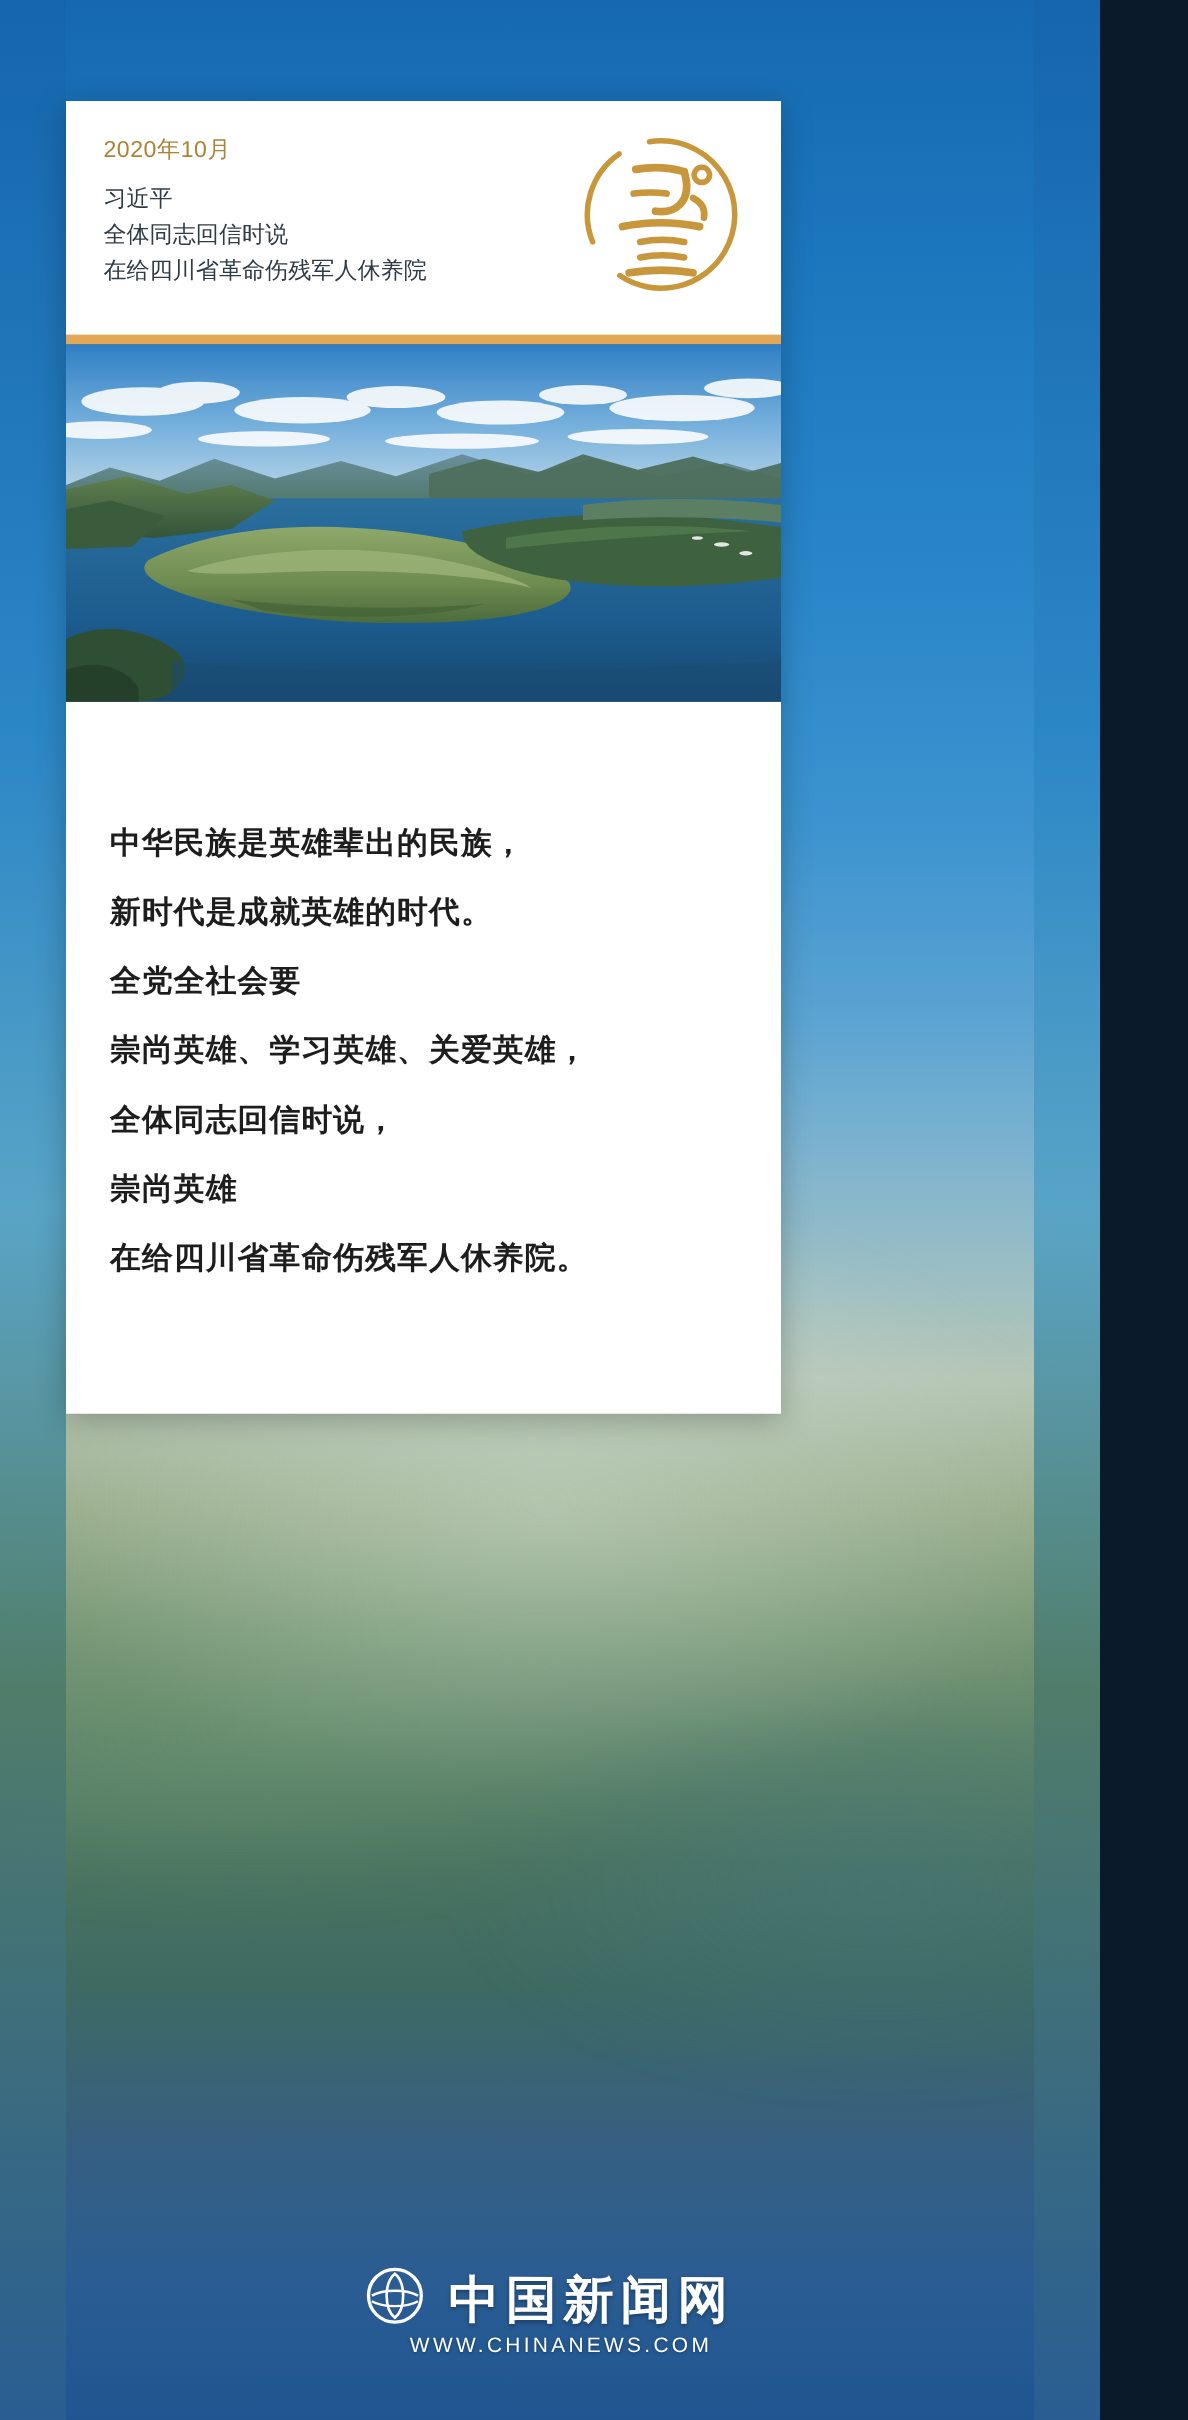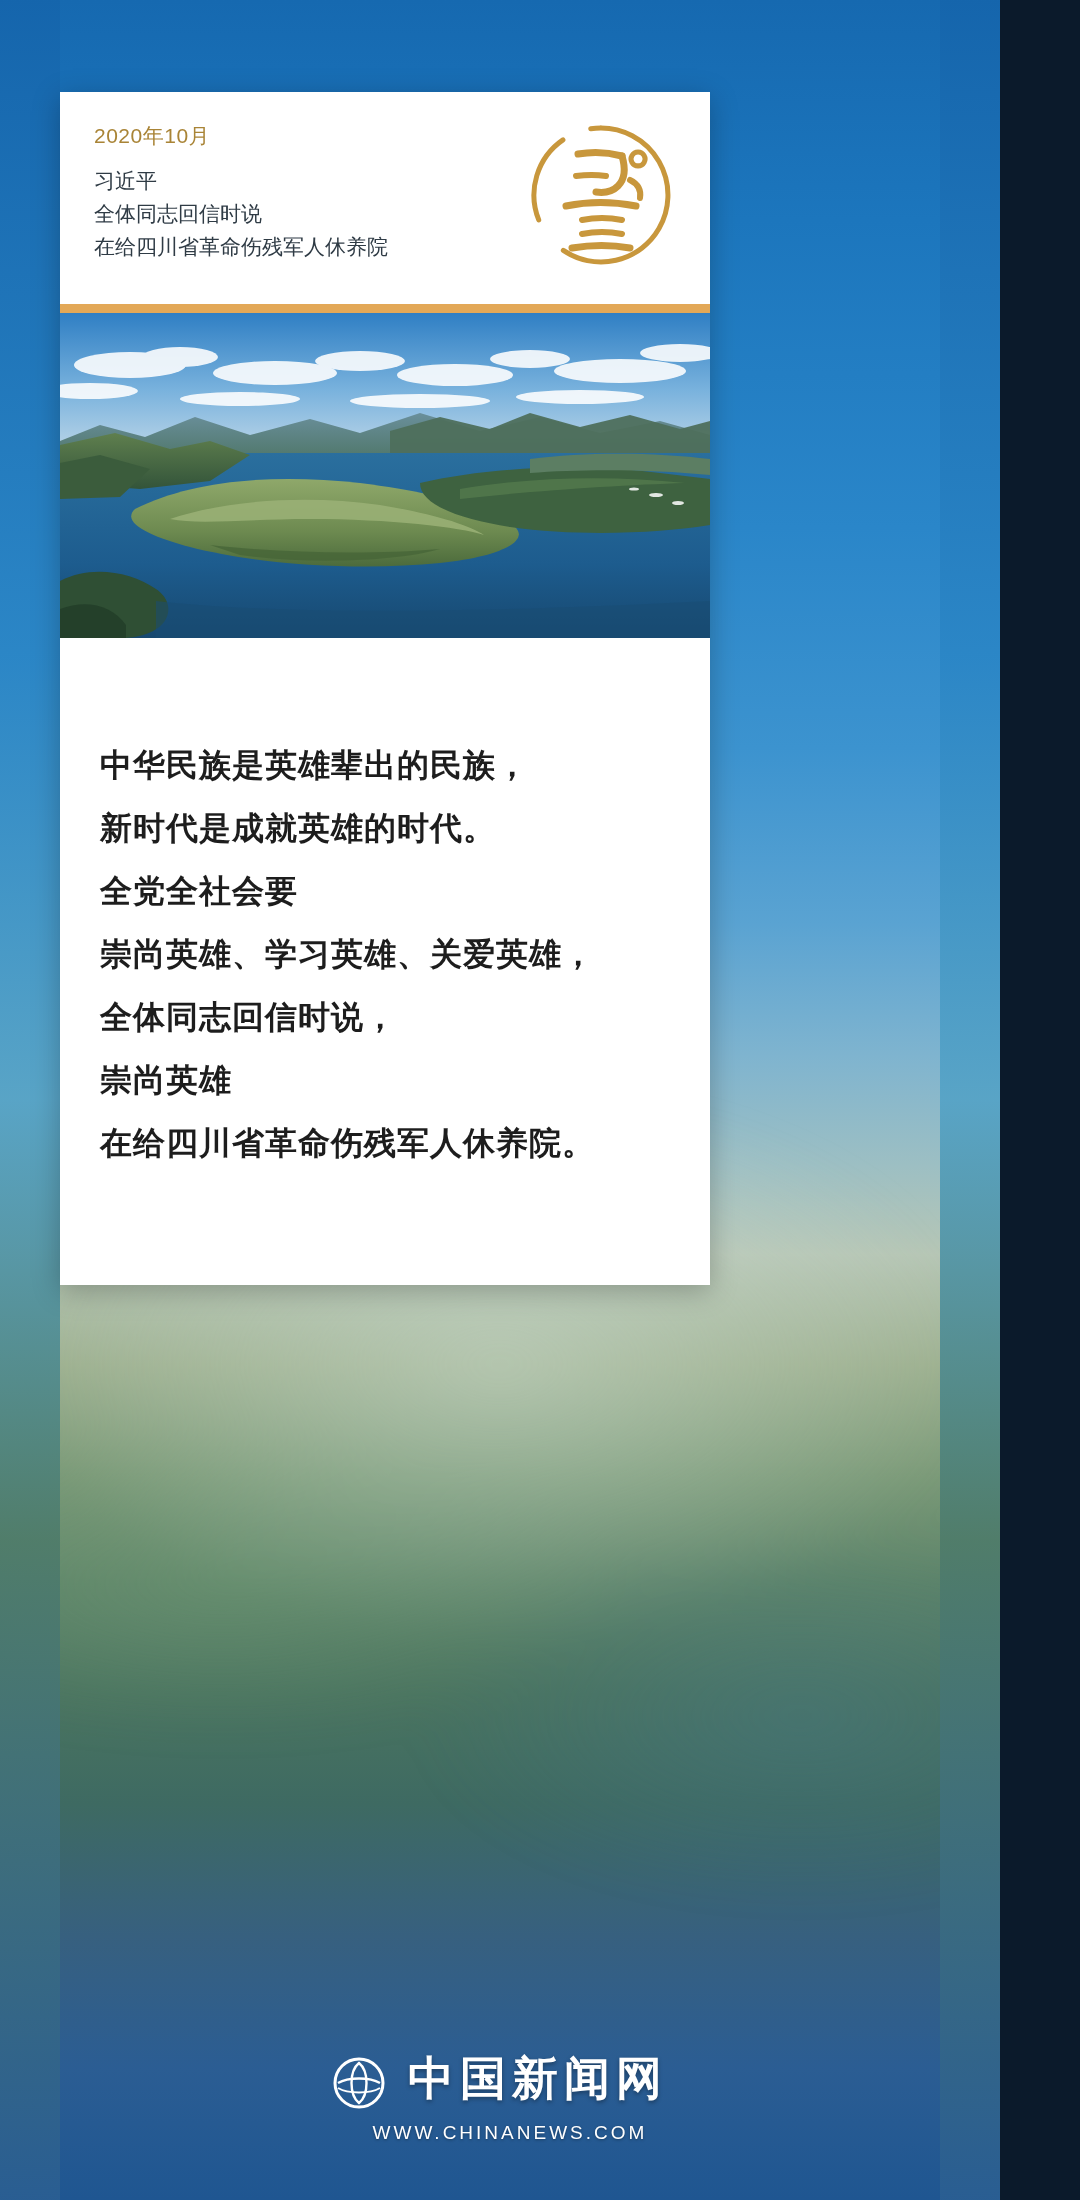--- a/index.html
+++ b/index.html
@@ -116,59 +116,58 @@
     background: #2a4f6d;
   }
   .photo svg { display: block; width: 650px; height: 325px; }
 
   
   .quote {
     padding: 96px 0 110px 0;
     background: #ffffff;
   }
   .quote-line {
-    font-size: 32px;
+    font-size: 28px;
     line-height: 63px;
     color: #1d1d1d;
     font-weight: 700;
     padding-left: 40px;
     white-space: nowrap;
     letter-spacing: 1px;
   }
 
   
   .footer {
     position: absolute;
     left: 0;
     right: 0;
     bottom: 56px;
     text-align: center;
   }
   .footer-logo-row {
     display: flex;
-    align-items: flex-end;
+    align-items: flex-start;
     justify-content: center;
     gap: 22px;
   }
   .footer-mark {
     width: 54px;
     height: 54px;
     position: relative;
   }
   .footer-mark svg { display:block; }
   .footer-name {
     font-family: "Liberation Serif", serif;
     font-size: 46px;
     font-weight: 700;
     color: #ffffff;
     letter-spacing: 6px;
     text-shadow: 0 2px 4px rgba(0,0,0,.35);
   }
   .footer-url {
-    margin-top: 12px;
     font-size: 19px;
     letter-spacing: 3px;
     color: #ffffff;
     font-family: "Liberation Sans", sans-serif;
     text-shadow: 0 1px 3px rgba(0,0,0,.35);
     padding-left: 20px;
   }
 </style>
 </head>
 <body>

